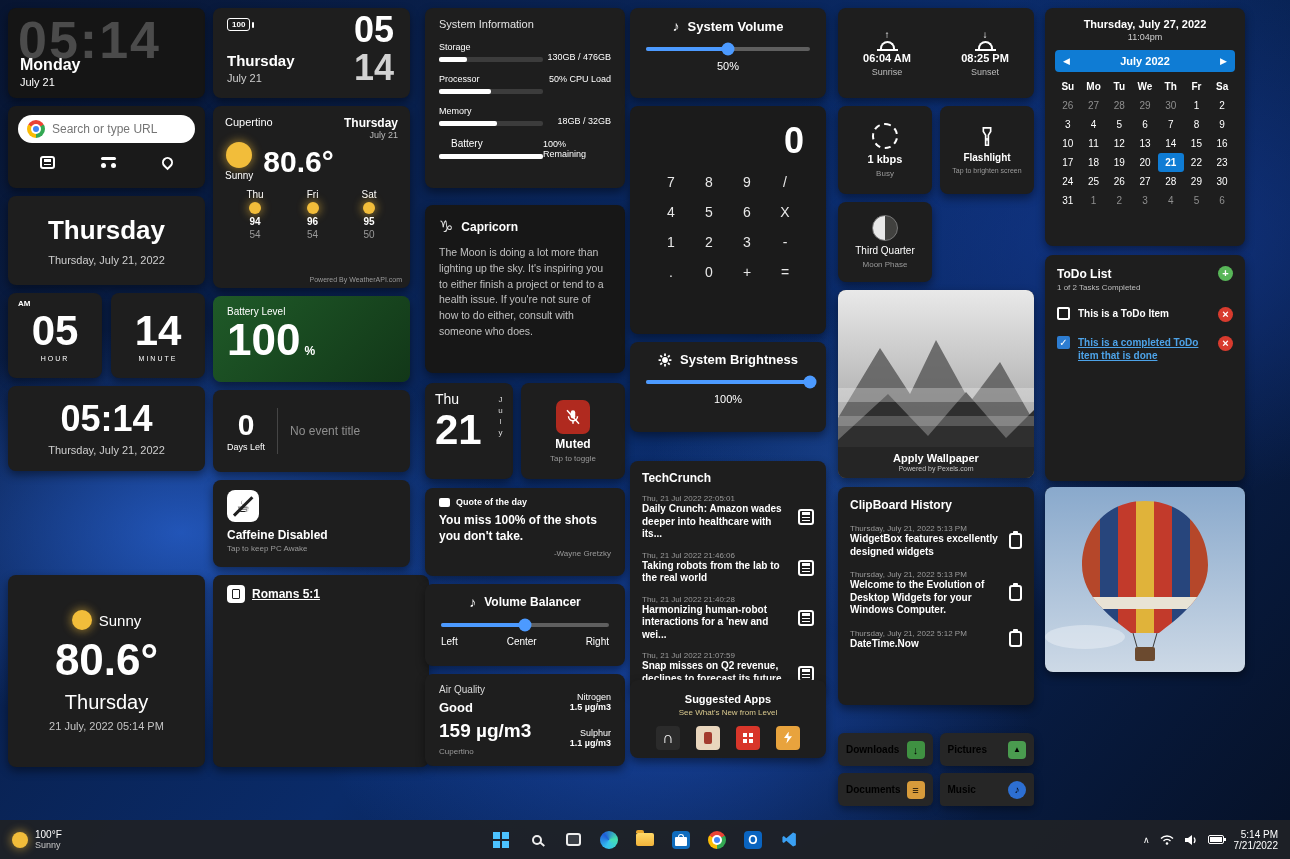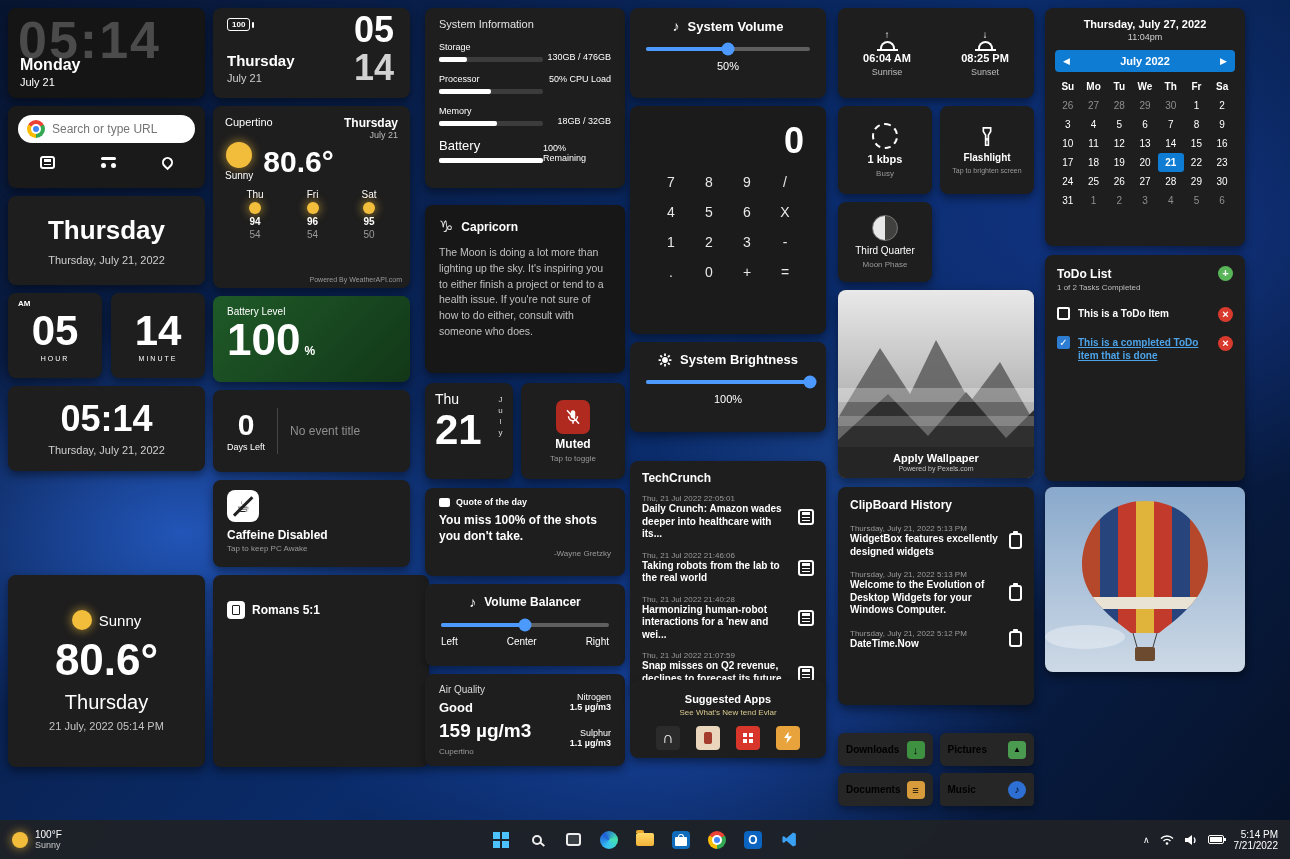--- a/index.html
+++ b/index.html
@@ -215,21 +215,21 @@
 
   <div class="widget" style="left:213px;top:480px;width:197px;height:87px;padding:10px 14px;cursor:pointer;">
     <div class="white-sq" style="width:32px;height:32px;position:relative;">
       <span style="font-size:16px;">☕</span>
       <span style="position:absolute;width:26px;height:2.5px;background:#1e1e1e;transform:rotate(-45deg);"></span>
     </div>
     <div style="font-size:12px;font-weight:bold;margin-top:6px;">Caffeine Disabled</div>
     <div style="font-size:8px;color:#9a9a9a;margin-top:2px;">Tap to keep PC Awake</div>
   </div>
 
-  <div class="widget" style="left:213px;top:575px;width:216px;height:192px;padding:26px 14px;">
+  <div class="widget" style="left:213px;top:575px;width:216px;height:192px;padding:10px 14px;text-decoration:underline;">
     <div class="row" style="gap:7px;">
       <span class="white-sq" style="width:18px;height:18px;border-radius:4px;">
         <span style="width:8px;height:10px;border:1.5px solid #1e1e1e;border-radius:1px;display:block;"></span>
       </span>
       <span style="font-size:12px;font-weight:bold;">Romans 5:1</span>
     </div>
   </div>
 
   <div class="widget" style="left:425px;top:8px;width:200px;height:180px;padding:10px 14px;">
     <div style="font-size:11px;color:#e2e2e2;">System Information</div>
@@ -260,21 +260,21 @@
             <div style="font-size:9px;">Memory</div>
             <div class="bar">
               <i style="width: 56%;"></i>
             </div>
           </div>
           <div style="font-size:9px;">18GB / 32GB</div>
         </div>
 
         <div class="row" style="justify-content:space-between;align-items:flex-end;padding:6px 0;">
           <div>
-            <div style="font-size:13px;">Battery</div>
+            <div style="font-size:10px;margin-left:12px;">Battery</div>
             <div class="bar">
               <i style="width: 100%;"></i>
             </div>
           </div>
           <div style="font-size:9px;">100% Remaining</div>
         </div>
       </div>
   </div>
 
   <div class="widget" style="left:425px;top:205px;width:200px;height:168px;background:#171717;padding:12px 14px;">
@@ -435,21 +435,21 @@
             <div class="news-title">Snap misses on Q2 revenue, declines to forecast its future fi...</div>
           </div>
           <span class="news-ic"></span>
         </div>
 
       </div>
   </div>
 
   <div class="widget ctr" style="left:630px;top:680px;width:196px;height:78px;gap:3px;padding-top:4px;">
     <div style="font-size:11px;font-weight:bold;">Suggested Apps</div>
-    <div style="font-size:8px;color:#d9c98e;">See What's New tend Evlar</div>
+    <div style="font-size:8px;color:#d9c98e;">See What's New from Level</div>
     <div class="row" style="gap:16px;margin-top:6px;">
       <span class="tb-ic" style="background:#2b2b2b;color:#fff;font-weight:bold;">∩</span>
       <span class="tb-ic" style="background:#e9d6bd;">
           <span style="width:8px;height:12px;background:#a33b2e;border-radius:2px;display:block;"></span>
         </span>
       <span class="tb-ic" style="background:#d8362a;">
           <span style="width:10px;height:10px;background:linear-gradient(#fff,#fff) 0 0/4px 4px no-repeat,linear-gradient(#fff,#fff) 6px 0/4px 4px no-repeat,linear-gradient(#fff,#fff) 0 6px/4px 4px no-repeat,linear-gradient(#fff,#fff) 6px 6px/4px 4px no-repeat;display:block;"></span>
         </span>
       <span class="tb-ic" style="background:#e8a33d;">
           <span style="width:8px;height:12px;background:#fff;clip-path:polygon(60% 0,0 55%,45% 55%,30% 100%,100% 40%,55% 40%);display:block;"></span>

